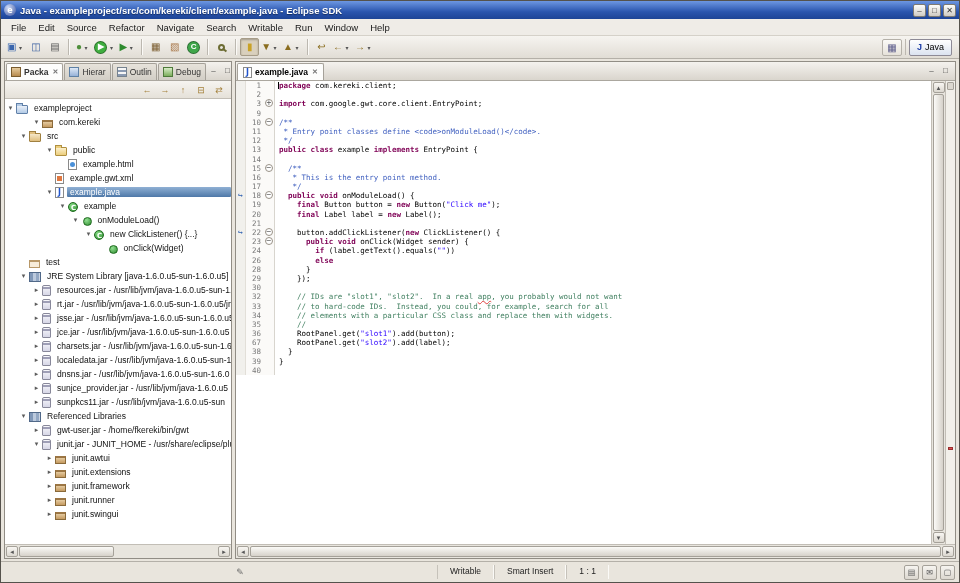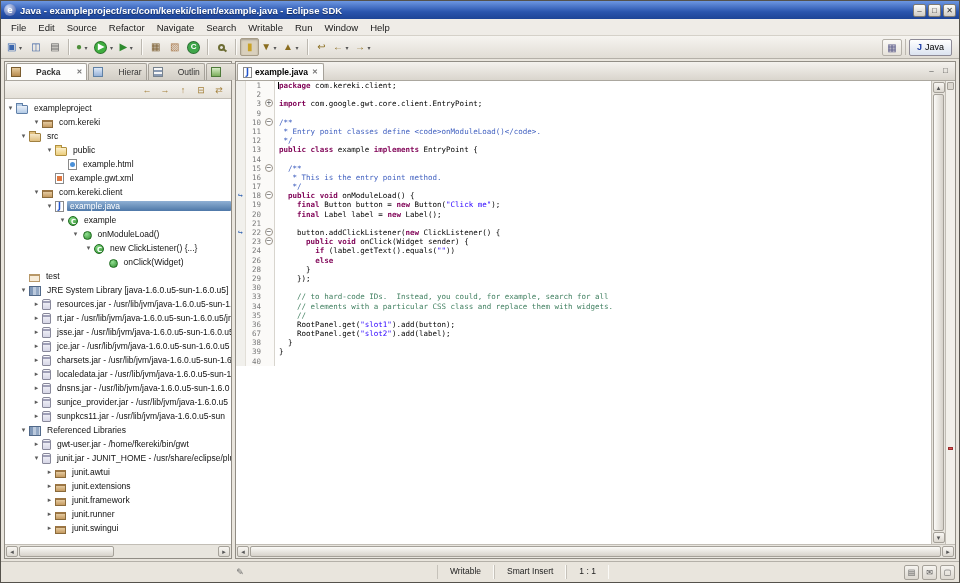--- a/index.html
+++ b/index.html
@@ -33,21 +33,21 @@
   .persp-sw { width:20px; height:17px; display:inline-flex; align-items:center; justify-content:center; color:#5b5b8a; font-size:10px; border:1px solid #b4b0a8; border-radius:2px; background:linear-gradient(#fbfaf7,#e6e2da); }
   .persp-sep { width:1px; height:16px; background:#bcb8b0; }
   .persp-btn { height:17px; display:inline-flex; align-items:center; gap:3px; padding:0 7px; font-size:9px; border:1px solid #8d8a96; border-radius:2px; background:linear-gradient(#ffffff,#dbe3f0); }
   .pj { color:#2040a8; font-weight:bold; font-size:9px; }
 
   
   .main { flex:1; min-height:0; display:flex; padding:2px 3px; }
 
   .left-panel { width:228px; flex:none; display:flex; flex-direction:column; border:1px solid #918d85; background:#fff; }
   .view-tabs { height:19px; flex:none; display:flex; align-items:flex-end; gap:1px; padding:1px 1px 0 1px; background:linear-gradient(#f4f2ee,#d9d5cd); border-bottom:1px solid #aba79f; }
-  .vtab { height:17px; display:inline-flex; align-items:center; gap:15px; padding:0 4px; font-size:8.5px; color:#333; border:1px solid #a5a199; border-bottom:none; border-radius:2px 2px 0 0; background:linear-gradient(#e7e3db,#d2cec6); white-space:nowrap; }
+  .vtab { height:17px; display:inline-flex; align-items:center; gap:3px; padding:0 4px; font-size:8.5px; color:#333; border:1px solid #a5a199; border-bottom:none; border-radius:2px 2px 0 0; background:linear-gradient(#e7e3db,#d2cec6); white-space:nowrap; }
   .vtab.active { background:#fdfdfc; font-weight:bold; }
   .vt-ic { width:10px; height:10px; flex:none; display:inline-block; }
   .ic-package-explorer { background:linear-gradient(#e6cc9e,#b78a4e); border:1px solid #7a5c2e; }
   .ic-hierarchy { background:linear-gradient(#dde8f6,#97b2d8); border:1px solid #5f81a5; }
   .ic-outline { background:repeating-linear-gradient(#f6f6f6 0 2px,#8a9ab2 2px 4px); border:1px solid #76828e; }
   .ic-debug { background:linear-gradient(#d7ecc6,#7cae5c); border:1px solid #4e7a3a; }
   .vt-x { font-size:7px; color:#777; margin-left:1px; }
   .panel-ctrl { margin-left:auto; display:flex; align-items:center; gap:1px; padding:0 2px 2px 0; }
   .pc-btn { width:13px; height:13px; font-size:8px; line-height:12px; text-align:center; color:#444; }
 
@@ -298,26 +298,20 @@
             <span class="tind" style="width: 52px;"></span>
             <span class="exp"></span>
             <span class="tic ti-html"></span>
             <span class="tlabel">example.html</span>
           </div>
           <div class="trow">
             <span class="tind" style="width: 39px;"></span>
             <span class="exp"></span>
             <span class="tic ti-xml"></span>
             <span class="tlabel">example.gwt.xml</span>
-          </div>
-          <div class="trow">
-            <span class="tind" style="width: 26px;"></span>
-            <span class="exp">▾</span>
-            <span class="tic ti-package"></span>
-            <span class="tlabel">com.kereki.client</span>
           </div>
           <div class="trow sel">
             <span class="tind" style="width: 39px;"></span>
             <span class="exp">▾</span>
             <span class="tic ti-java"></span>
             <span class="tlabel">example.java</span>
           </div>
           <div class="trow">
             <span class="tind" style="width: 52px;"></span>
             <span class="exp">▾</span>
@@ -499,20 +493,21 @@
               <div class="cl"><span class="ann"></span><span class="num">19</span><span class="fold"></span><span class="txt"><span class="sg-p">    </span><span class="sg-k">final</span><span class="sg-p"> Button button = </span><span class="sg-k">new</span><span class="sg-p"> Button(</span><span class="sg-t">"Click me"</span><span class="sg-p">);</span></span></div>
               <div class="cl"><span class="ann"></span><span class="num">20</span><span class="fold"></span><span class="txt"><span class="sg-p">    </span><span class="sg-k">final</span><span class="sg-p"> Label label = </span><span class="sg-k">new</span><span class="sg-p"> Label();</span></span></div>
               <div class="cl"><span class="ann"></span><span class="num">21</span><span class="fold"></span><span class="txt"></span></div>
               <div class="cl"><span class="ann">↪</span><span class="num">22</span><span class="fold"><span class="fc">−</span></span><span class="txt"><span class="sg-p">    button.addClickListener(</span><span class="sg-k">new</span><span class="sg-p"> ClickListener() {</span></span></div>
               <div class="cl"><span class="ann"></span><span class="num">23</span><span class="fold"><span class="fc">−</span></span><span class="txt"><span class="sg-p">      </span><span class="sg-k">public</span><span class="sg-p"> </span><span class="sg-k">void</span><span class="sg-p"> onClick(Widget sender) {</span></span></div>
               <div class="cl"><span class="ann"></span><span class="num">24</span><span class="fold"></span><span class="txt"><span class="sg-p">        </span><span class="sg-k">if</span><span class="sg-p"> (label.getText().equals(</span><span class="sg-t">""</span><span class="sg-p">))</span></span></div>
               <div class="cl"><span class="ann"></span><span class="num">26</span><span class="fold"></span><span class="txt"><span class="sg-p">        </span><span class="sg-k">else</span></span></div>
               <div class="cl"><span class="ann"></span><span class="num">28</span><span class="fold"></span><span class="txt"><span class="sg-p">      }</span></span></div>
               <div class="cl"><span class="ann"></span><span class="num">29</span><span class="fold"></span><span class="txt"><span class="sg-p">    });</span></span></div>
               <div class="cl"><span class="ann"></span><span class="num">30</span><span class="fold"></span><span class="txt"></span></div>
+              <div class="cl"><span class="ann"></span><span class="num">32</span><span class="fold"></span><span class="txt"><span class="sg-p">    </span><span class="sg-c">// IDs are "slot1", "slot2".  In a real </span><span class="sg-e">app</span><span class="sg-c">, you probably would not want</span></span></div>
               <div class="cl"><span class="ann"></span><span class="num">33</span><span class="fold"></span><span class="txt"><span class="sg-p">    </span><span class="sg-c">// to hard-code IDs.  Instead, you could, for example, search for all</span></span></div>
               <div class="cl"><span class="ann"></span><span class="num">34</span><span class="fold"></span><span class="txt"><span class="sg-p">    </span><span class="sg-c">// elements with a particular CSS class and replace them with widgets.</span></span></div>
               <div class="cl"><span class="ann"></span><span class="num">35</span><span class="fold"></span><span class="txt"><span class="sg-p">    </span><span class="sg-c">//</span></span></div>
               <div class="cl"><span class="ann"></span><span class="num">36</span><span class="fold"></span><span class="txt"><span class="sg-p">    RootPanel.get(</span><span class="sg-t">"slot1"</span><span class="sg-p">).add(button);</span></span></div>
               <div class="cl"><span class="ann"></span><span class="num">67</span><span class="fold"></span><span class="txt"><span class="sg-p">    RootPanel.get(</span><span class="sg-t">"slot2"</span><span class="sg-p">).add(label);</span></span></div>
               <div class="cl"><span class="ann"></span><span class="num">38</span><span class="fold"></span><span class="txt"><span class="sg-p">  }</span></span></div>
               <div class="cl"><span class="ann"></span><span class="num">39</span><span class="fold"></span><span class="txt"><span class="sg-p">}</span></span></div>
               <div class="cl"><span class="ann"></span><span class="num">40</span><span class="fold"></span><span class="txt"></span></div>
             </div>
         </div>

